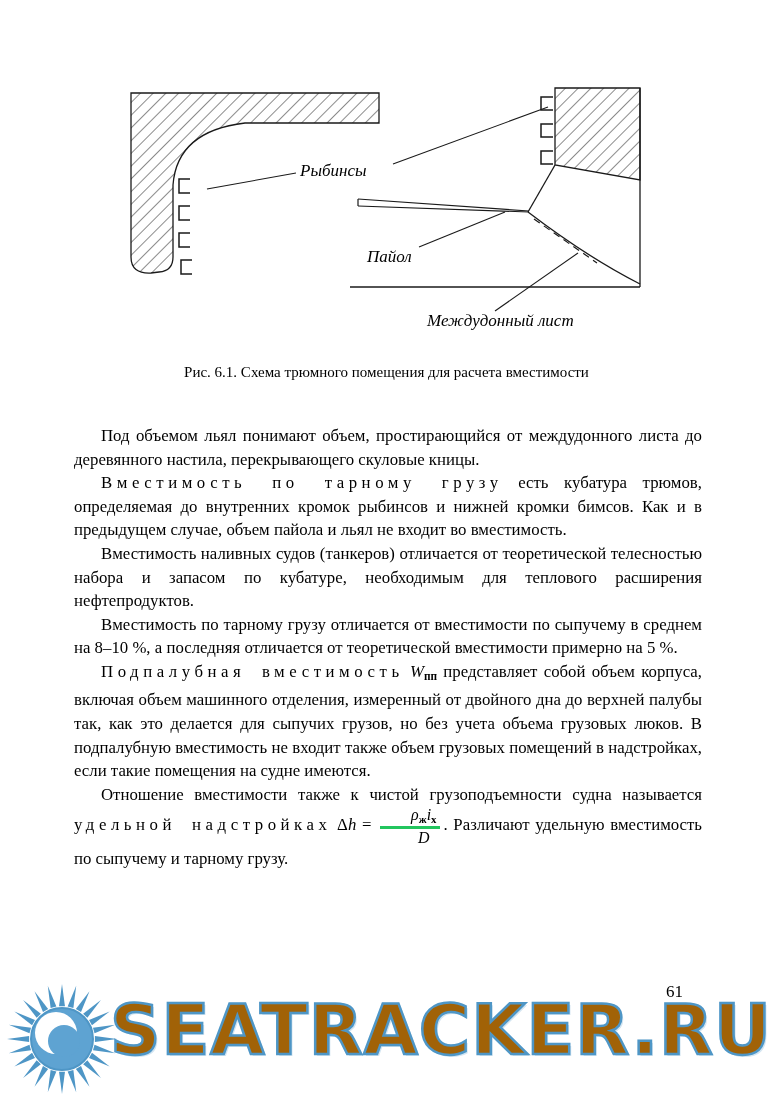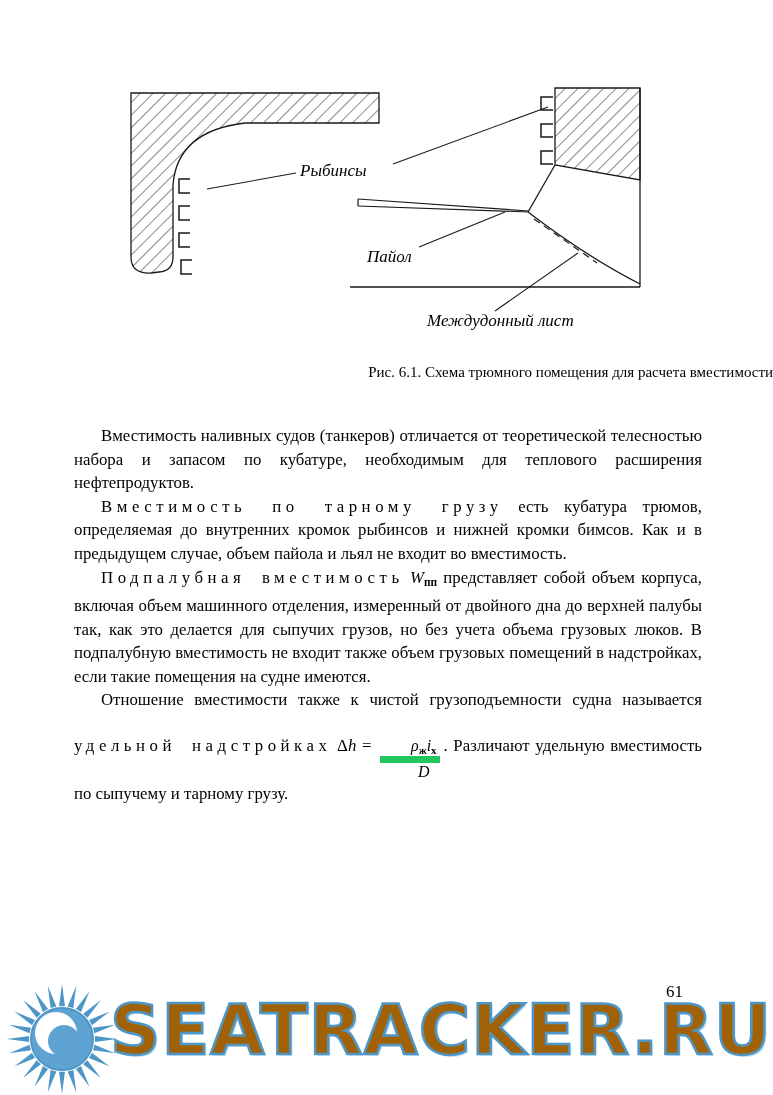--- a/index.html
+++ b/index.html
@@ -12,37 +12,37 @@
     overflow:hidden;
   }
 
   
   .figure-area { position:absolute; left:97px; top:85px; width:580px; height:265px;font-style:italic; }
   .figure-area svg { display:block; }
   .fig-label { font-family:"Liberation Serif", serif; font-size:17px; fill:#000; }
 
   .caption {
     position:absolute; left:0; top:362px; width:100%;
-    text-align:right; font-size:15px; line-height:20px;
+    text-align:center; font-size:15px; line-height:20px;
   }
 
   
   .body-text {
     position:absolute; left:74px; top:424px; width:628px;
     font-size:16.8px; line-height:23.6px; text-align:justify;
   }
   .body-text p { margin:0; text-indent:27px; }
   .seg-spaced { letter-spacing:0.27em; word-spacing:0.35em; }
   .seg-italic { font-style:italic; }
   .seg-sub { font-size:0.68em; vertical-align:-0.25em;font-weight:bold; }
   .frac {
     display:inline-flex; flex-direction:column; text-align:center;
     vertical-align:middle; line-height:1.15; margin:0 3px; font-size:0.95em;
   }
-  .frac-num { border-bottom:7px solid #22c55e; padding:0 4px;margin-top:25px; }
+  .frac-num { border-bottom:3px solid #22c55e; padding:0 4px; }
   .frac-den { padding:0 4px; }
 
   .page-number { position:absolute; right:90px; top:982px; font-size:17px; }
 
   
   .watermark { position:absolute; left:0; top:983px; width:773px; height:112px; }
   .wm-sun { position:absolute; left:6px; top:0px; }
   .wm-text {
     position:absolute; left:110px; top:12px;
     font-family:"DejaVu Sans", sans-serif; font-weight:bold;
@@ -109,22 +109,24 @@
       <text class="fig-label" x="270" y="177">Пайол</text>
       <text class="fig-label" x="330" y="241">Междудонный лист</text>
     </svg>
   </div>
 
   <div class="caption">
     <div>Рис. 6.1. Схема трюмного помещения для расчета вместимости</div>
   </div>
 
   <div class="body-text">
+      <p><span>Под объемом льял понимают объем, простирающийся от междудонного листа до деревянного настила, перекрывающего скуловые кницы.</span></p>
+      <p><span class="seg-spaced">Вместимость по тарному грузу</span><span> есть кубатура трюмов, определяемая до внутренних кромок рыбинсов и нижней кромки бимсов. Как и в предыдущем случае, объем пайола и льял не входит во вместимость.</span></p>
       <p><span>Вместимость наливных судов (танкеров) отличается от теоретической телесностью набора и запасом по кубатуре, необходимым для теплового расширения нефтепродуктов.</span></p>
-      <p><span class="seg-spaced">Вместимость по тарному грузу</span><span> есть кубатура трюмов, определяемая до внутренних кромок рыбинсов и нижней кромки бимсов. Как и в предыдущем случае, объем пайола и льял не входит во вместимость.</span></p>
+      <p><span>Вместимость по тарному грузу отличается от вместимости по сыпучему в среднем на 8–10 %, а последняя отличается от теоретической вместимости примерно на 5 %.</span></p>
       <p><span class="seg-spaced">Подпалубная вместимость</span><span> </span><span class="seg-italic">W</span><span class="seg-sub">пп</span><span> представляет собой объем корпуса, включая объем машинного отделения, измеренный от двойного дна до верхней палубы так, как это делается для сыпучих грузов, но без учета объема грузовых люков. В подпалубную вместимость не входит также объем грузовых помещений в надстройках, если такие помещения на судне имеются.</span></p>
       <p><span>Отношение вместимости также к чистой грузоподъемности судна называется </span><span class="seg-spaced">удельной надстройках</span><span> </span><span>Δ</span><span class="seg-italic">h</span><span> = </span><span class="frac">
           <span class="frac-num"><span class="seg-italic">ρ</span><span class="seg-sub">ж</span><span class="seg-italic">i</span><span class="seg-sub">х</span></span>
           <span class="frac-den"><span class="seg-italic">D</span></span>
         </span><span>. Различают удельную вместимость по сыпучему и тарному грузу.</span></p>
     </div>
 
   <div class="page-number">61</div>
 
   <div class="watermark">

